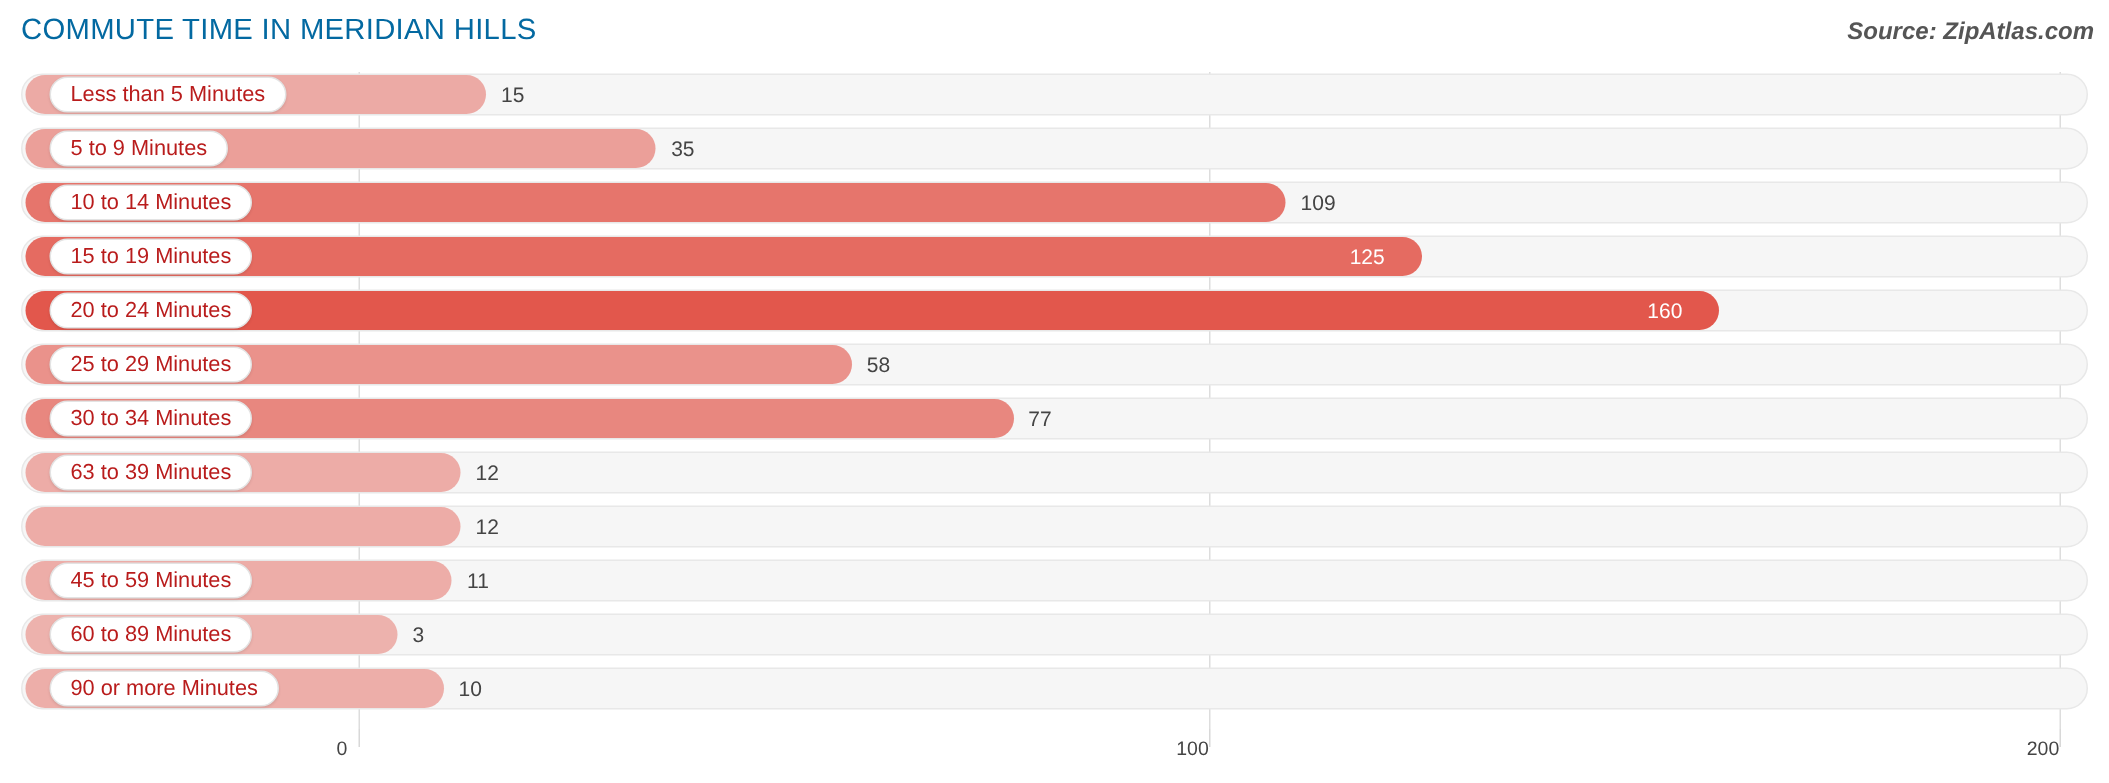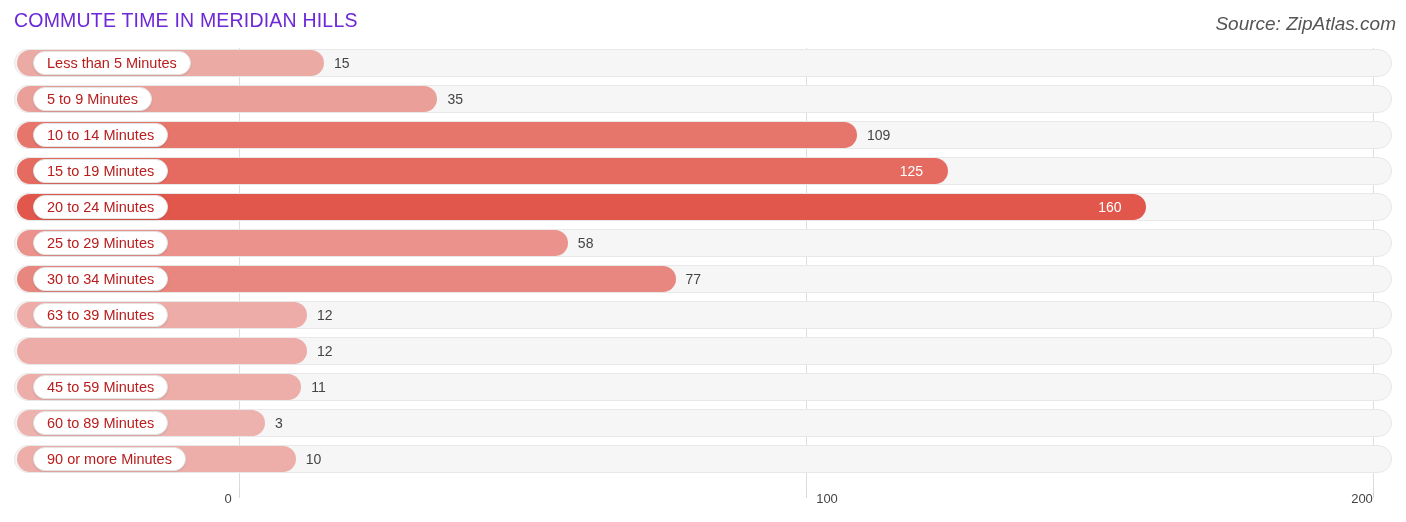--- a/index.html
+++ b/index.html
@@ -21,31 +21,31 @@
     height: 522px;
   }
   
   .title {
     position: absolute;
     left: 14px;
     top: 9px;
     font-size: 19.5px;
     font-weight: 400;
     letter-spacing: 0.2px;
-    color: #6d28d9;
+    color: #0369a1;
     white-space: nowrap;
     text-align: center;
   }
   .source {
     position: absolute;
     right: 10px;
     top: 13px;
-    font-size: 19px;
+    font-size: 16px;
     font-style: italic;
-    font-weight: normal;
+    font-weight: bold;
     color: #555555;
     white-space: nowrap;
   }
   
   .plot {
     position: absolute;
     left: 0;
     top: 48px;
     width: 1406px;
     height: 438px;
@@ -259,18 +259,18 @@
           </div>
           <div class="value-out" style="left: 305.7px;">10</div>
         </div>
       </div>
   </div>
 
   <div class="axis" id="axis">
       <div class="tick" style="left: 239px;"></div>
       <div class="tick-label" style="left: 228px;">0</div>
       <div class="tick" style="left: 806px;"></div>
-      <div class="tick-label" style="left: 795px; margin-left: 32px;">100</div>
+      <div class="tick-label" style="left: 795px;">100</div>
       <div class="tick" style="left: 1373px;"></div>
       <div class="tick-label" style="left: 1362px; text-align: right;">200</div>
     </div>
 
 </div>
 
 </body></html>

